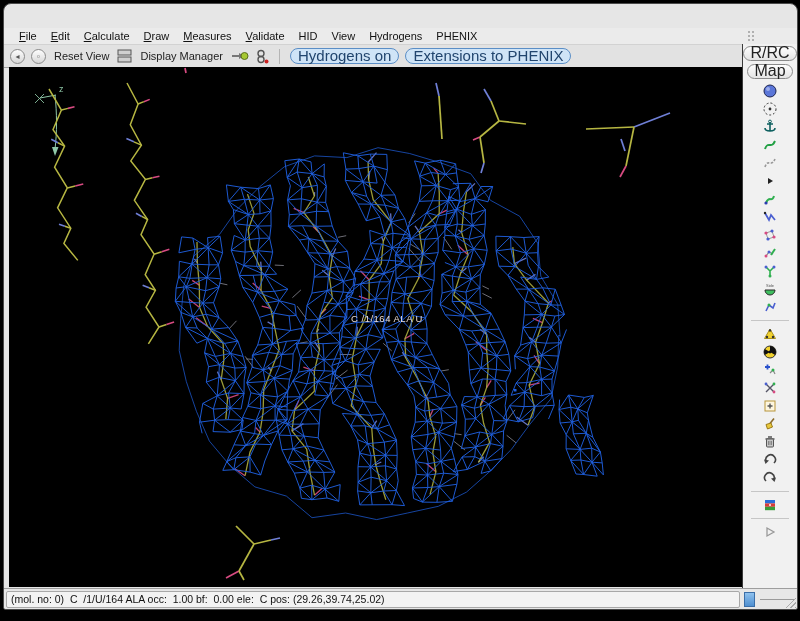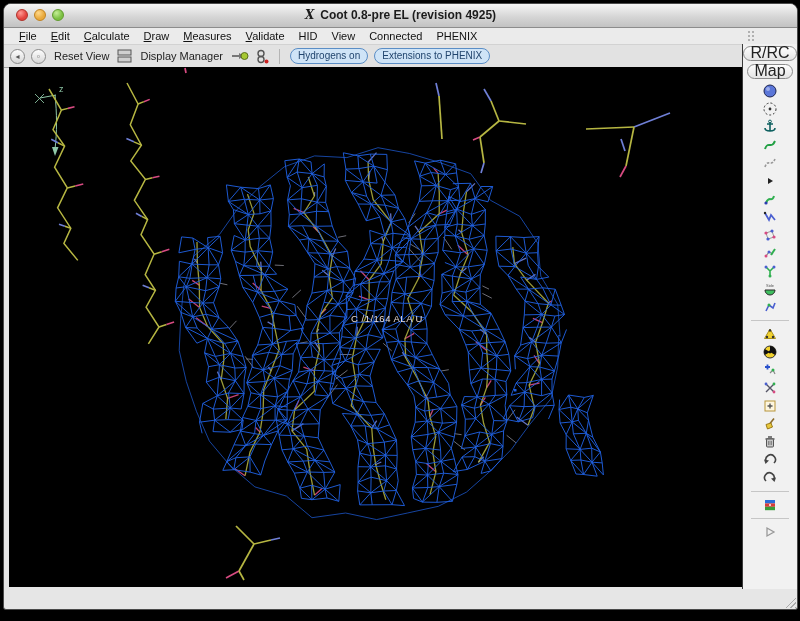--- a/index.html
+++ b/index.html
@@ -23,21 +23,21 @@
   #menu-grip{position:absolute;right:42px;top:2px;width:8px;height:11px;opacity:.6;
     background:radial-gradient(circle,#888 1px,transparent 1.2px);background-size:4px 4px;}
   
   #toolbar{position:absolute;left:0;top:41px;width:738px;height:22px;background:#e2e2e2;
     border-bottom:1px solid #9e9e9e;display:flex;align-items:center;gap:6px;padding-left:6px;font-size:11px;color:#222;}
   .roundbtn{width:15px;height:15px;border-radius:50%;border:1px solid #8a8a8a;background:linear-gradient(#fdfdfd,#d8d8d8);
     display:flex;align-items:center;justify-content:center;font-size:8px;color:#555;box-sizing:border-box;}
   .tb-label{margin:16px 2px;}
   .tb-sep{width:1px;height:15px;background:#b5b5b5;margin:0 4px;}
   .pill{border:1.5px solid #5b8ec6;background:#cfe4f7;color:#21456e;border-radius:9px;
-    padding:0px 7px 1px 7px;font-size:10px;line-height:13px;white-space:nowrap;}
+    padding:0px 7px 1px 7px;font-size:15px;line-height:13px;white-space:nowrap;}
   
   #canvas-wrap{position:absolute;left:5px;top:63px;width:736px;height:520px;background:#000;}
   #scene{display:block;background:#000;}
   
   #rightpanel{position:absolute;top:40px;right:0;width:55px;bottom:20px;background:#f1f1f1;
     border-left:1px solid #3a3a3a;display:flex;flex-direction:column;align-items:center;padding-top:2px;box-sizing:border-box;}
   .side-pill{border:1px solid #8a8a8a;background:linear-gradient(#fefefe,#e4e4e4);border-radius:8px;
     font-size:16px;color:#222;padding:0 6px 1px 6px;margin-bottom:3px;line-height:12px;}
   .side-icon{height:18px;display:flex;align-items:center;justify-content:center;width:100%;}
   .side-sep{height:1px;width:70%;background:#c6c6c6;margin:4px 0;}
@@ -50,38 +50,32 @@
   #status-line{width:34px;height:1px;background:#9a9a9a;margin-left:5px;}
   #resize-grip{position:absolute;right:1px;bottom:1px;width:13px;height:13px;
     background:repeating-linear-gradient(135deg,transparent,transparent 2px,#aaa 2px,#aaa 3px);
     clip-path:polygon(100% 0,100% 100%,0 100%);}
 </style>
 </head>
 <body>
 
 <div id="window">
 
-  <div id="titlebar">
-    <div class="light" id="light-close"></div>
-    <div class="light" id="light-min"></div>
-    <div class="light" id="light-zoom"></div>
-    <div id="title"><span id="x11-icon">X</span><span>Coot 0.8-pre EL (revision 4925)</span></div>
-  </div>
 
   <div id="menubar">
 
     <div class="menu-item"><u>F</u>ile</div>
       <div class="menu-item"><u>E</u>dit</div>
       <div class="menu-item"><u>C</u>alculate</div>
       <div class="menu-item"><u>D</u>raw</div>
       <div class="menu-item"><u>M</u>easures</div>
       <div class="menu-item"><u>V</u>alidate</div>
       <div class="menu-item">HID</div>
       <div class="menu-item">View</div>
-      <div class="menu-item">Connected</div>
+      <div class="menu-item">Hydrogens</div>
       <div class="menu-item">PHENIX</div>
       <div id="menu-grip"></div>
   </div>
 
   <div id="toolbar">
     <div class="roundbtn">◂</div>
     <div class="roundbtn">▫</div>
     <span class="tb-label">Reset View</span>
     <svg width="15" height="14">
       <rect x="1" y="1" width="13" height="5" fill="#cfcfcf" stroke="#555"></rect>
@@ -405,15 +399,20 @@
         </div>
         <div class="side-sep"></div>
         <div class="side-icon">
           <svg width="16" height="16" viewBox="0 0 16 16">
             <polygon points="5,4 12,8 5,12" fill="none" stroke="#999" stroke-width="1.3"></polygon>
           </svg>
         </div>
       </div>
   </div>
 
+  <div id="statusbar">
+    <div id="status-field">(mol. no: 0)  C  /1/U/164 ALA occ:  1.00 bf:  0.00 ele:  C pos: (29.26,39.74,25.02)</div>
+    <div id="status-widget"></div>
+    <div id="status-line"></div>
+  </div>
   <div id="resize-grip"></div>
 
 </div>
 
 </body></html>

